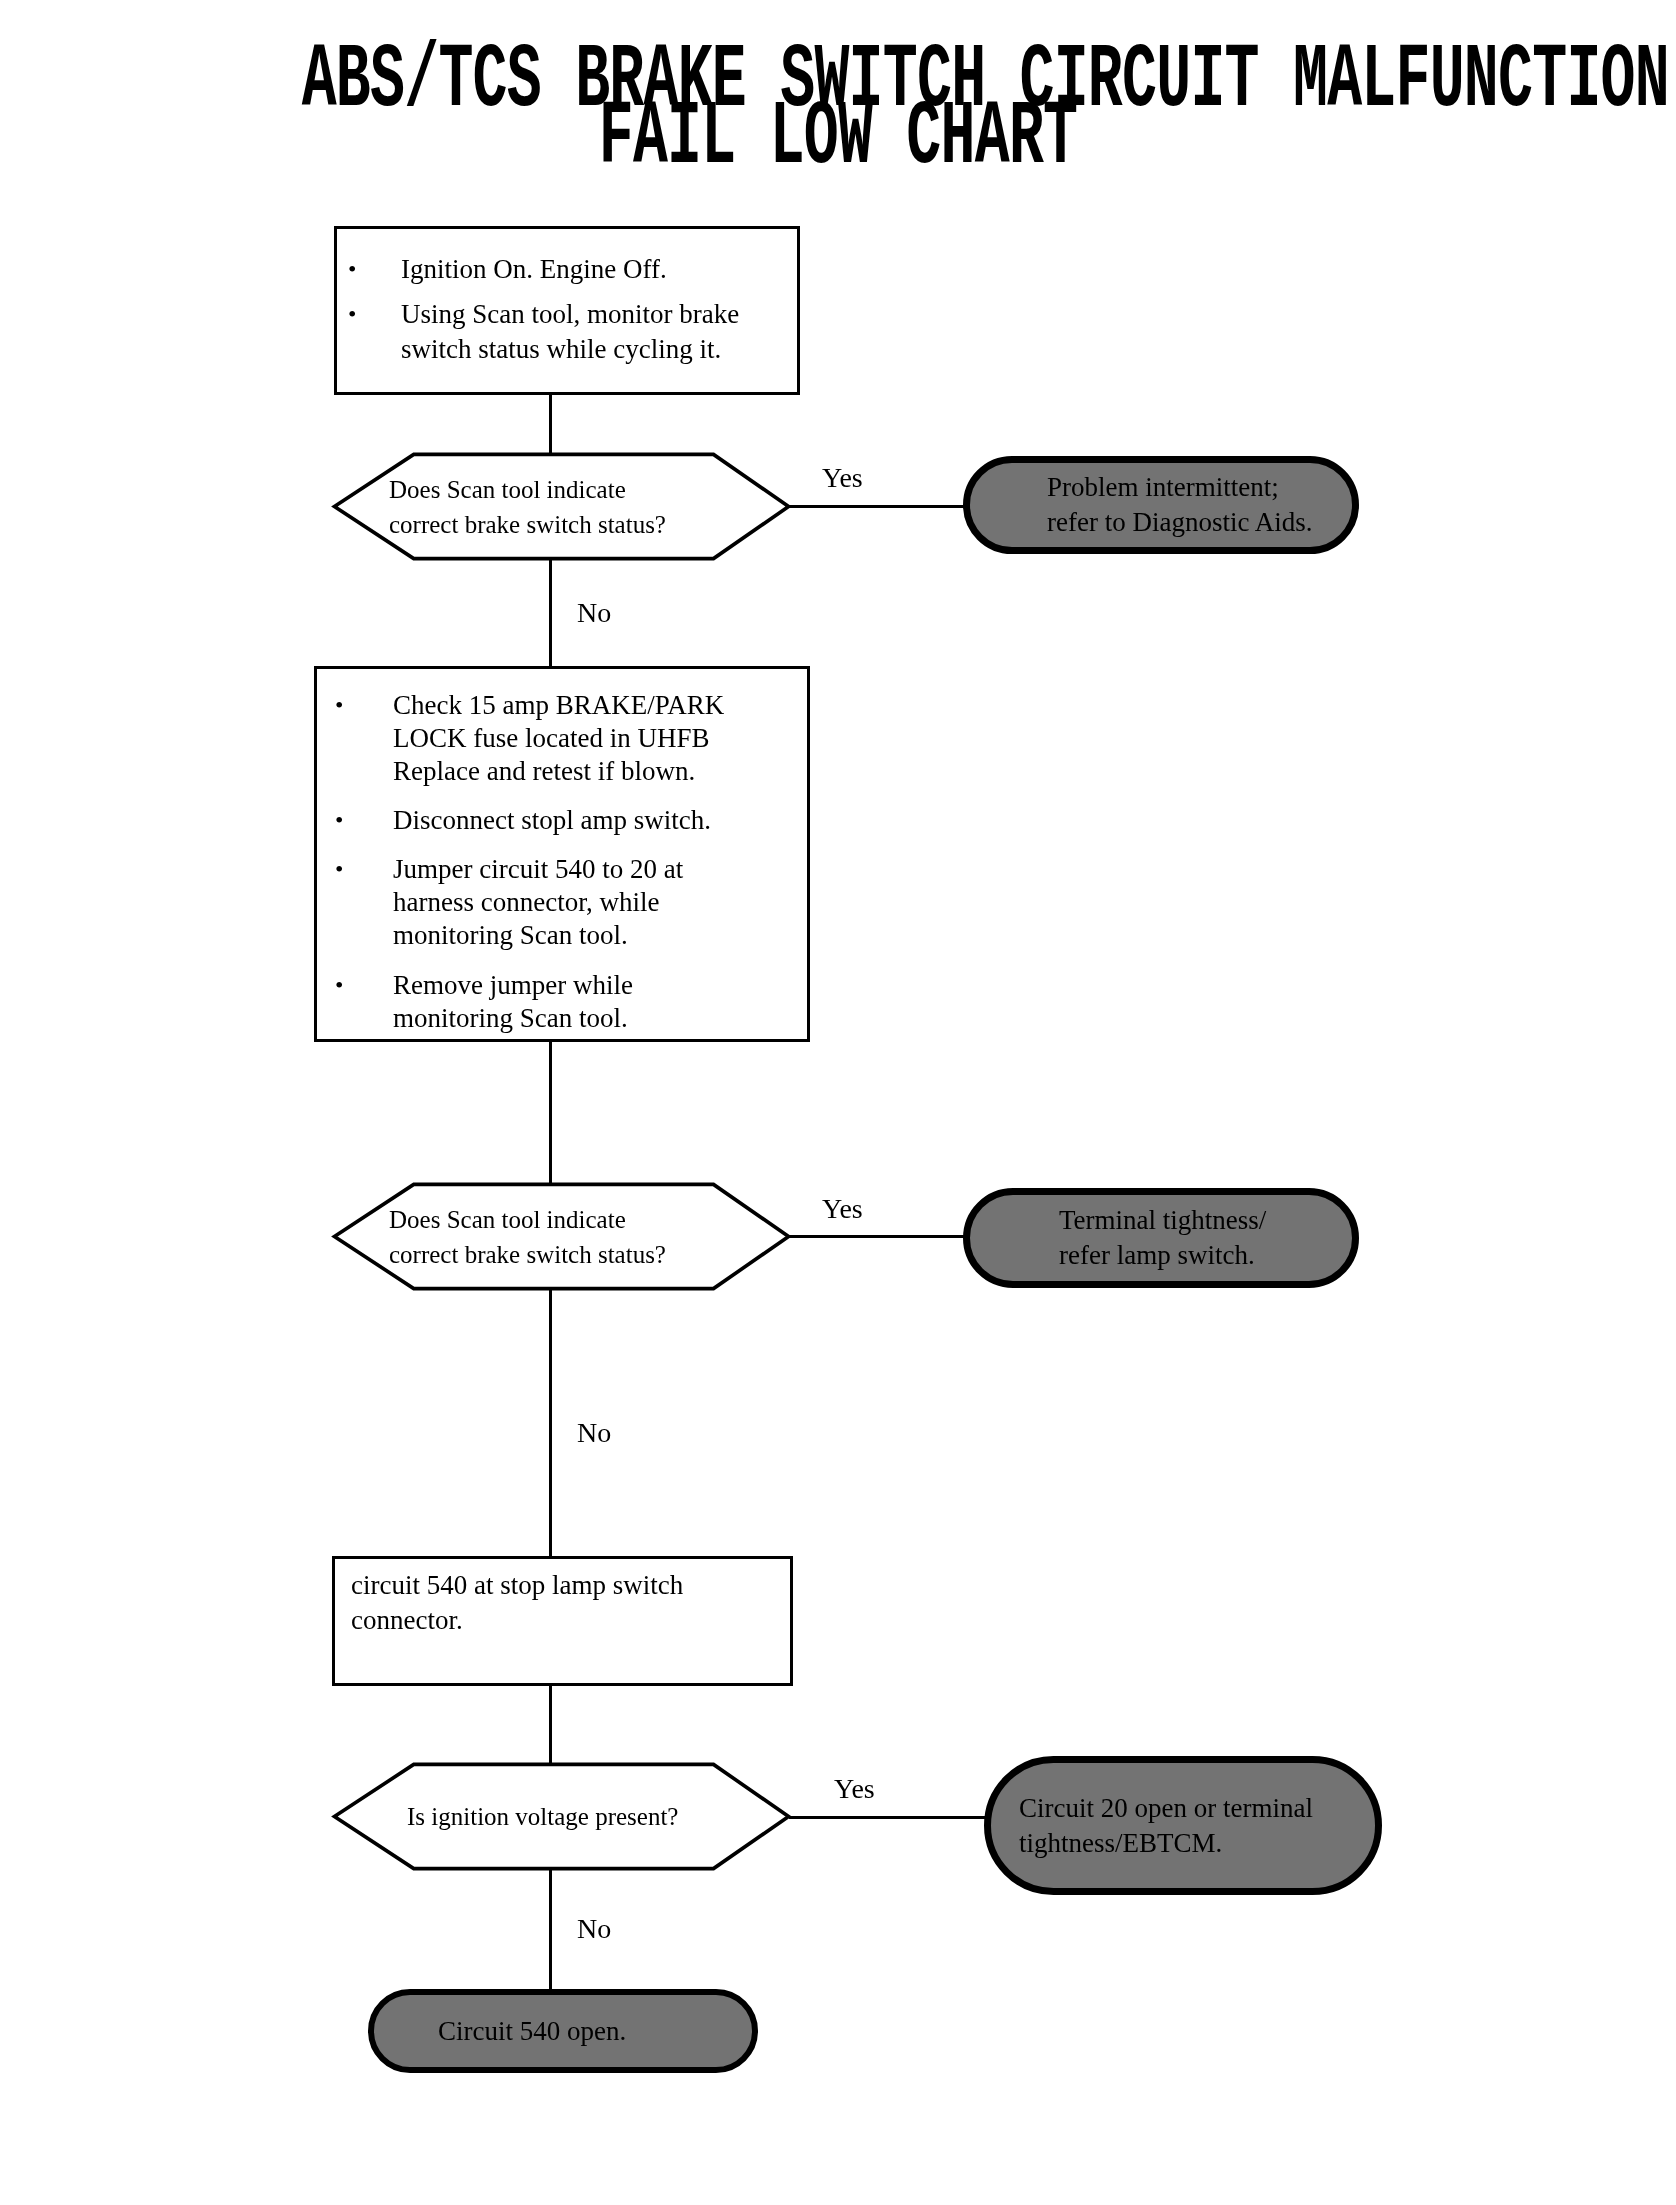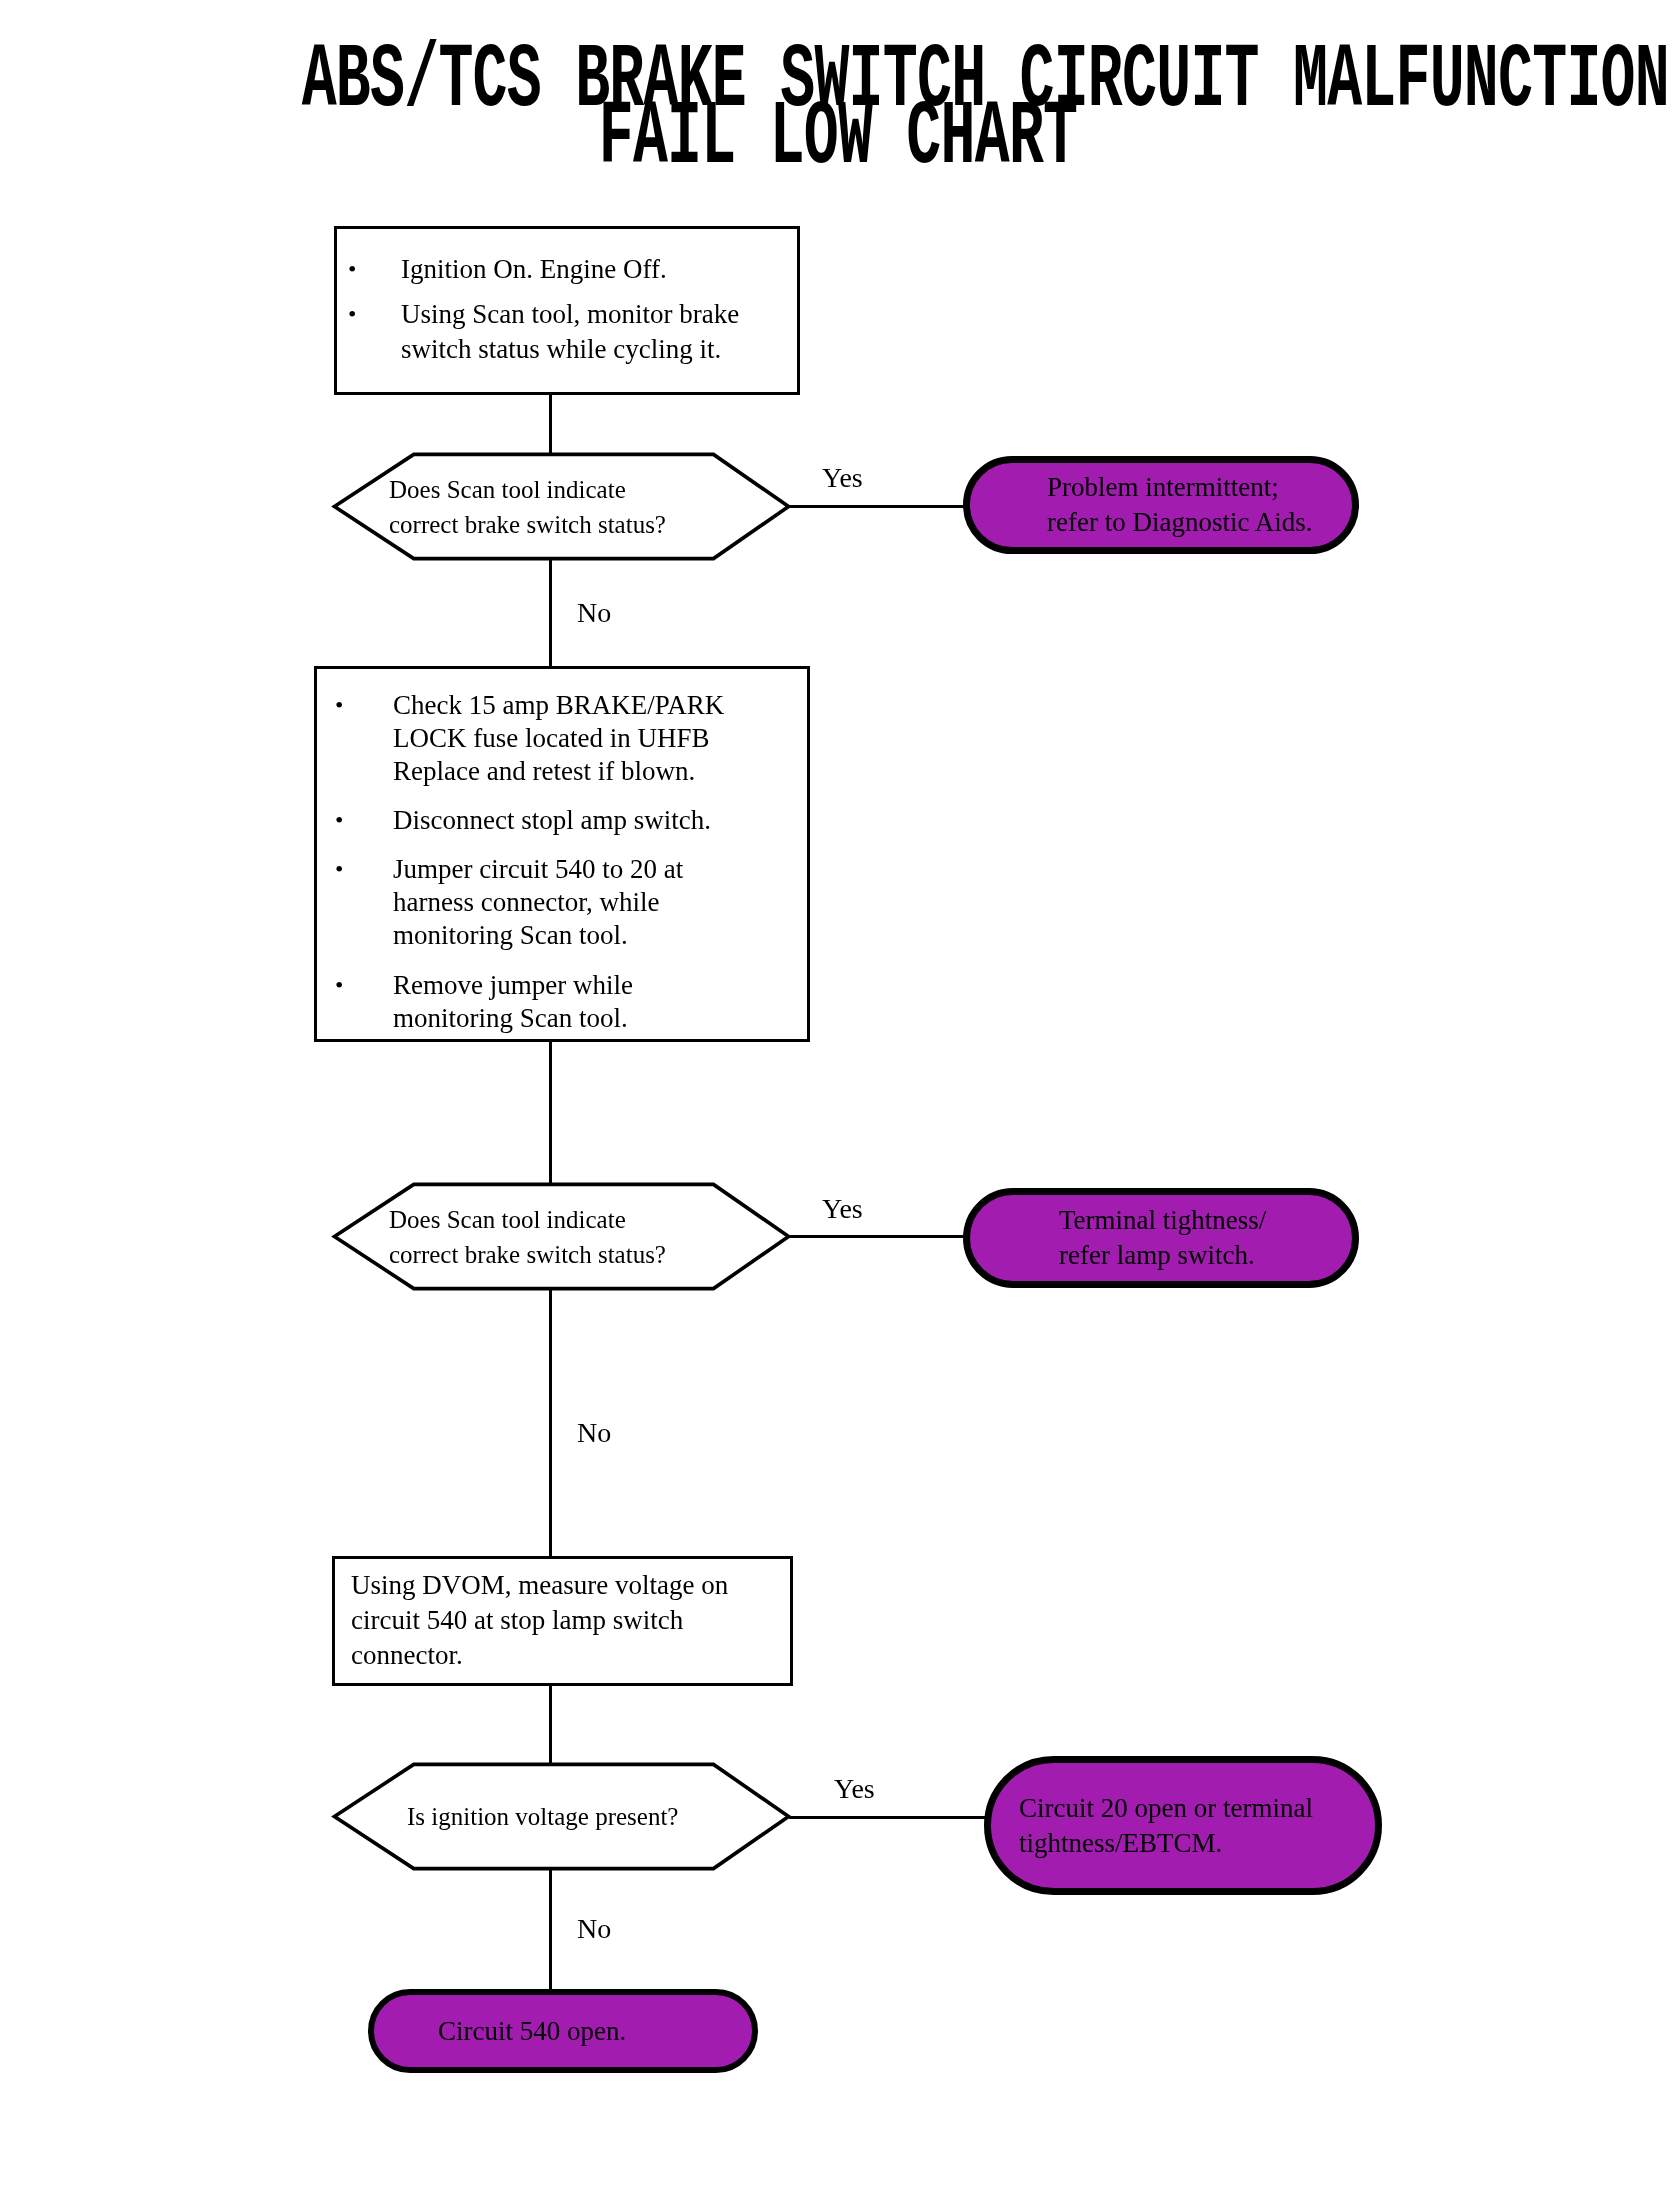--- a/index.html
+++ b/index.html
@@ -47,21 +47,21 @@
             justify-content:center;font-size:25px;}
   .hex-text .txt-line{line-height:35px;}
   #decision1{left:331px;top:452px;}
   #decision1 .hex-text{left:58px;}
   #decision2{left:331px;top:1182px;}
   #decision2 .hex-text{left:58px;}
   #decision3{left:331px;top:1762px;}
   #decision3 .hex-text{left:66px;margin-left:10px;}
 
   
-  .stadium{position:absolute;box-sizing:border-box;background:#a21caf;border:7.3px solid #000;
+  .stadium{position:absolute;box-sizing:border-box;background:#737373;border:7.3px solid #000;
            border-radius:607px;display:flex;flex-direction:column;justify-content:center;
            font-size:27px;}
   .stadium .txt-line{line-height:35px;}
   #terminal1{left:963px;top:456px;width:396px;height:98px;padding-left:77px;}
   #terminal2{left:963px;top:1188px;width:396px;height:100px;padding-left:89px;}
   #terminal3{left:984px;top:1756px;width:398px;height:139px;padding-left:28px;}
   #terminal4{left:368px;top:1989px;width:390px;height:84px;padding-left:64px;border-width:6.7px;}
 </style>
 </head>
 <body>
@@ -160,21 +160,20 @@
       <span class="txt-line">correct brake switch status?</span>
     </div>
   </div>
 
   <div class="stadium" id="terminal2">
     <span class="txt-line">Terminal tightness/</span>
     <span class="txt-line">refer lamp switch.</span>
   </div>
 
   <div class="rect-node node-text" id="step3">
-    <span class="txt-line">Using DVOM, measure voltage on</span>
     <span class="txt-line">circuit 540 at stop lamp switch</span>
     <span class="txt-line">connector.</span>
   </div>
 
   <div class="hex-node" id="decision3">
     <svg width="461" height="109" viewBox="0 0 758 180">
       <polygon points="4,90 135,4 630,4 754,90 630,176 135,176" fill="#ffffff" stroke="#000000" stroke-width="6"></polygon>
     </svg>
     <div class="hex-text">
       <span class="txt-line">Is ignition voltage present?</span>

